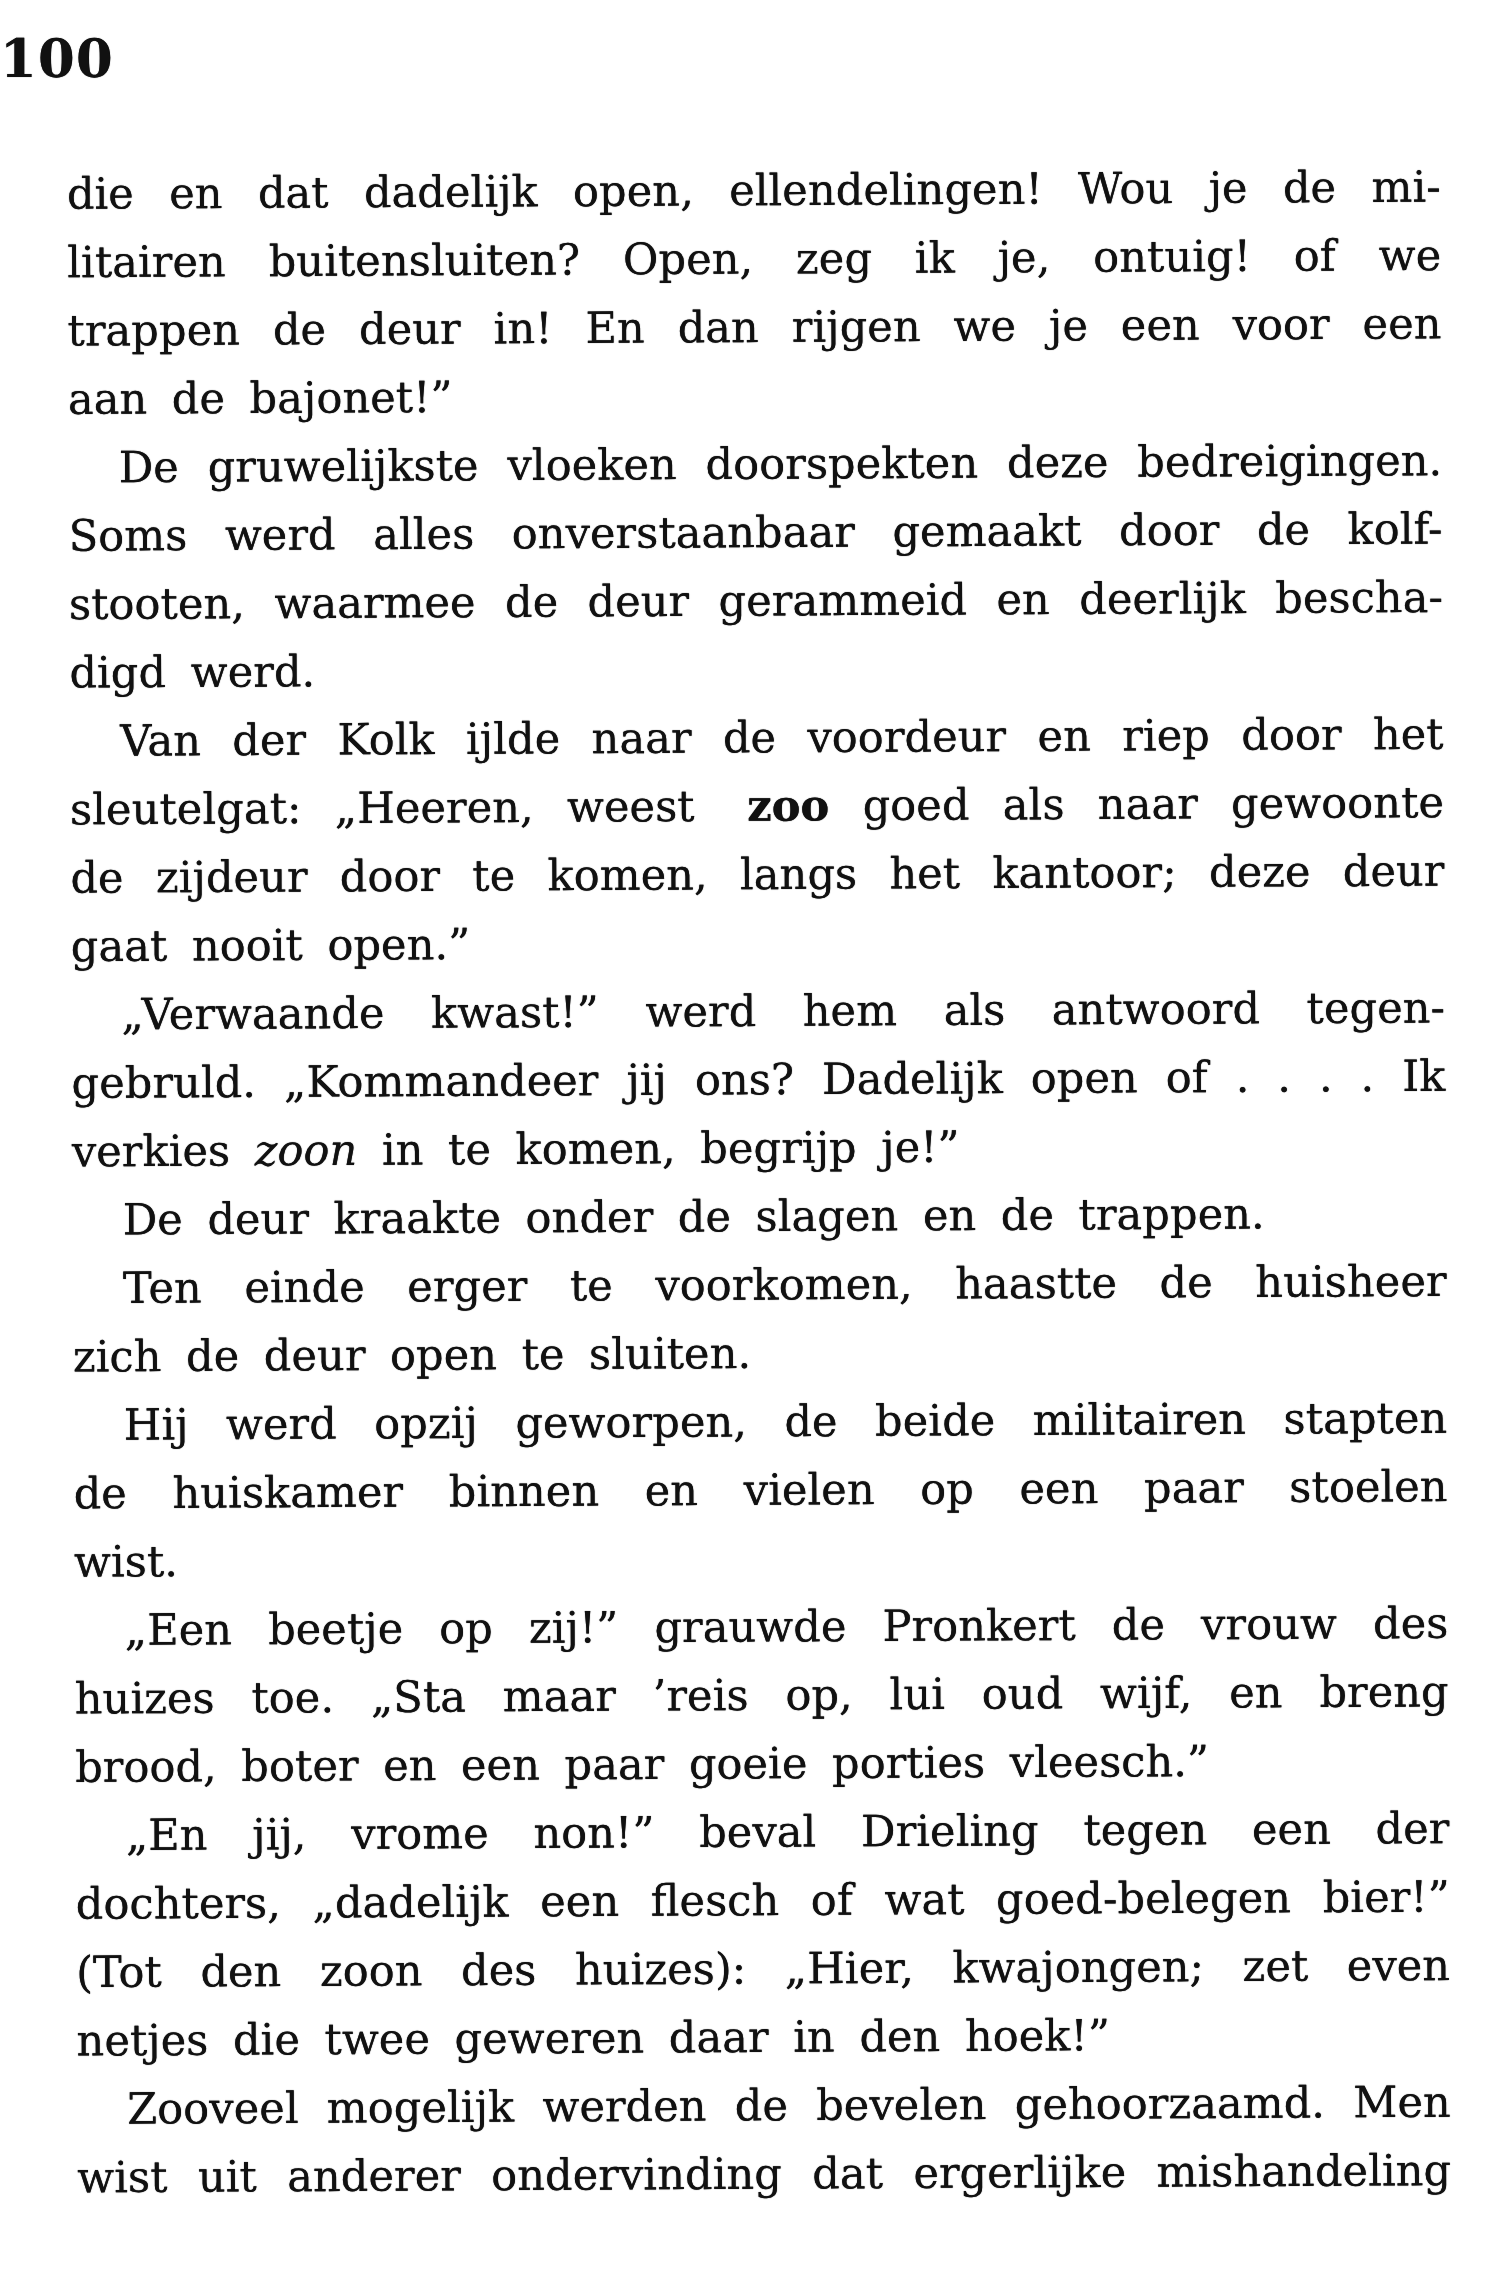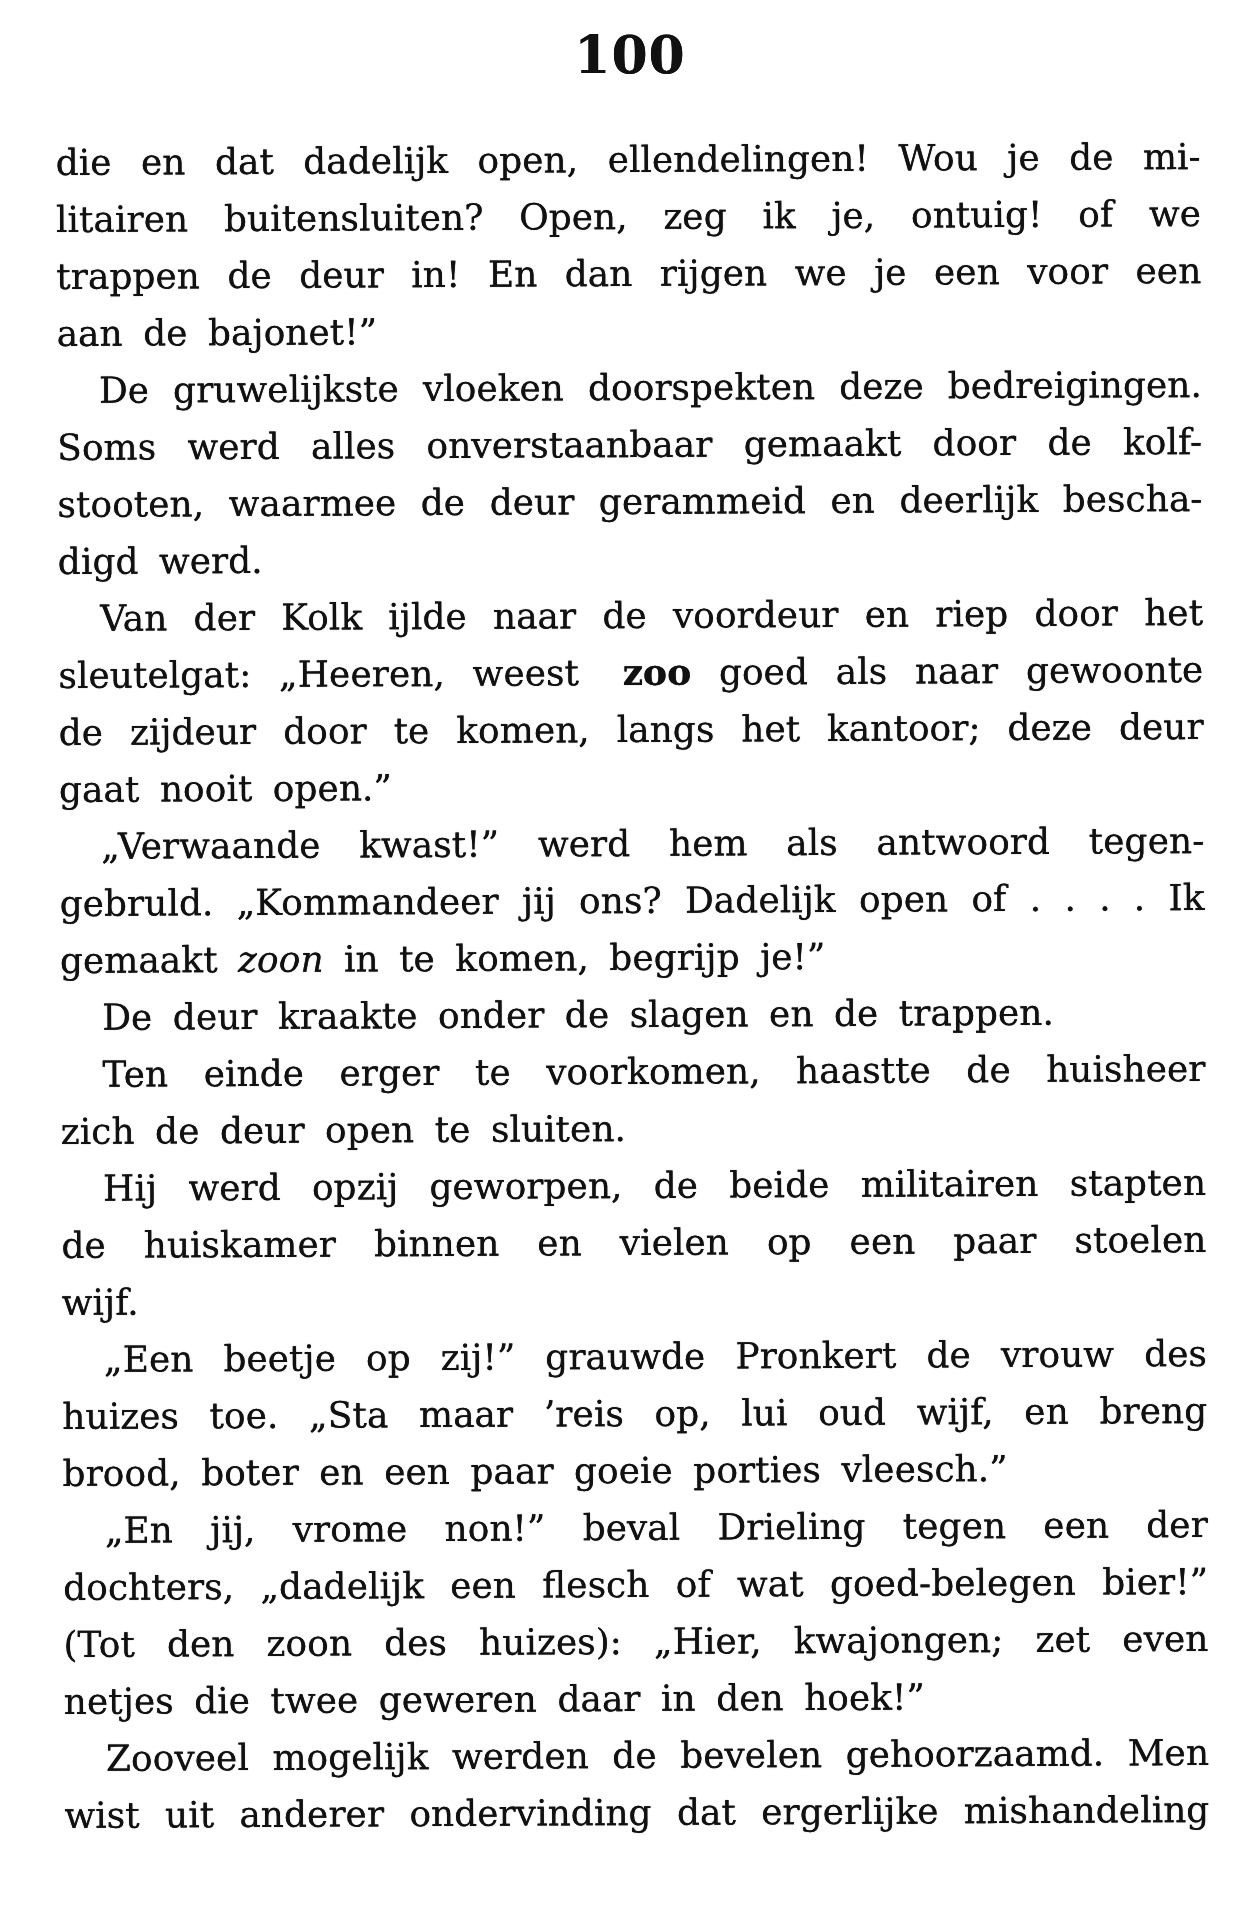--- a/index.html
+++ b/index.html
@@ -14,22 +14,21 @@
     background: var(--paper, #ffffff);
     color: var(--ink, #111111);
     font-family: "DejaVu Serif", "Liberation Serif", serif;
     overflow: hidden;
   }
   .page-number {
     position: absolute;
     top: 24px;
     left: 0;
     width: 100%;
-    text-align: center;
-    font-size: 52px;
+    font-size: 44px;
     font-weight: bold;
     letter-spacing: 1px;
     text-shadow: 0 0 0.6px currentColor;
   }
   .text-block {
     position: absolute;
     top: 131px;
     left: 60px;
     right: 55px;
     transform: rotate(-0.3deg);
@@ -61,27 +60,27 @@
       <div class="line indent fill"><span>De gruwelijkste vloeken doorspekten deze bedreigingen.</span></div>
       <div class="line fill"><span>Soms werd alles onverstaanbaar gemaakt door de kolf-</span></div>
       <div class="line fill"><span>stooten, waarmee de deur gerammeid en deerlijk bescha-</span></div>
       <div class="line last"><span>digd werd.</span></div>
       <div class="line indent fill"><span>Van der Kolk ijlde naar de voordeur en riep door het</span></div>
       <div class="line fill"><span>sleutelgat: „Heeren, weest </span><b>zoo</b><span> goed als naar gewoonte</span></div>
       <div class="line fill"><span>de zijdeur door te komen, langs het kantoor; deze deur</span></div>
       <div class="line last"><span>gaat nooit open.”</span></div>
       <div class="line indent fill"><span>„Verwaande kwast!” werd hem als antwoord tegen-</span></div>
       <div class="line fill"><span>gebruld. „Kommandeer jij ons? Dadelijk open of . . . . Ik</span></div>
-      <div class="line last"><span>gemaakt </span><i>zoon</i><span> in te komen, begrijp je!”</span></div>
+      <div class="line last"><span>verkies </span><i>zoon</i><span> in te komen, begrijp je!”</span></div>
       <div class="line indent last"><span>De deur kraakte onder de slagen en de trappen.</span></div>
       <div class="line indent fill"><span>Ten einde erger te voorkomen, haastte de huisheer</span></div>
       <div class="line last"><span>zich de deur open te sluiten.</span></div>
       <div class="line indent fill"><span>Hij werd opzij geworpen, de beide militairen stapten</span></div>
       <div class="line fill"><span>de huiskamer binnen en vielen op een paar stoelen</span></div>
-      <div class="line last"><span>wijf.</span></div>
+      <div class="line last"><span>wist.</span></div>
       <div class="line indent fill"><span>„Een beetje op zij!” grauwde Pronkert de vrouw des</span></div>
       <div class="line fill"><span>huizes toe. „Sta maar ’reis op, lui oud wijf, en breng</span></div>
       <div class="line last"><span>brood, boter en een paar goeie porties vleesch.”</span></div>
       <div class="line indent fill"><span>„En jij, vrome non!” beval Drieling tegen een der</span></div>
       <div class="line fill"><span>dochters, „dadelijk een flesch of wat goed-belegen bier!”</span></div>
       <div class="line fill"><span>(Tot den zoon des huizes): „Hier, kwajongen; zet even</span></div>
       <div class="line last"><span>netjes die twee geweren daar in den hoek!”</span></div>
       <div class="line indent fill"><span>Zooveel mogelijk werden de bevelen gehoorzaamd. Men</span></div>
       <div class="line fill"><span>wist uit anderer ondervinding dat ergerlijke mishandeling</span></div>
     </div>

